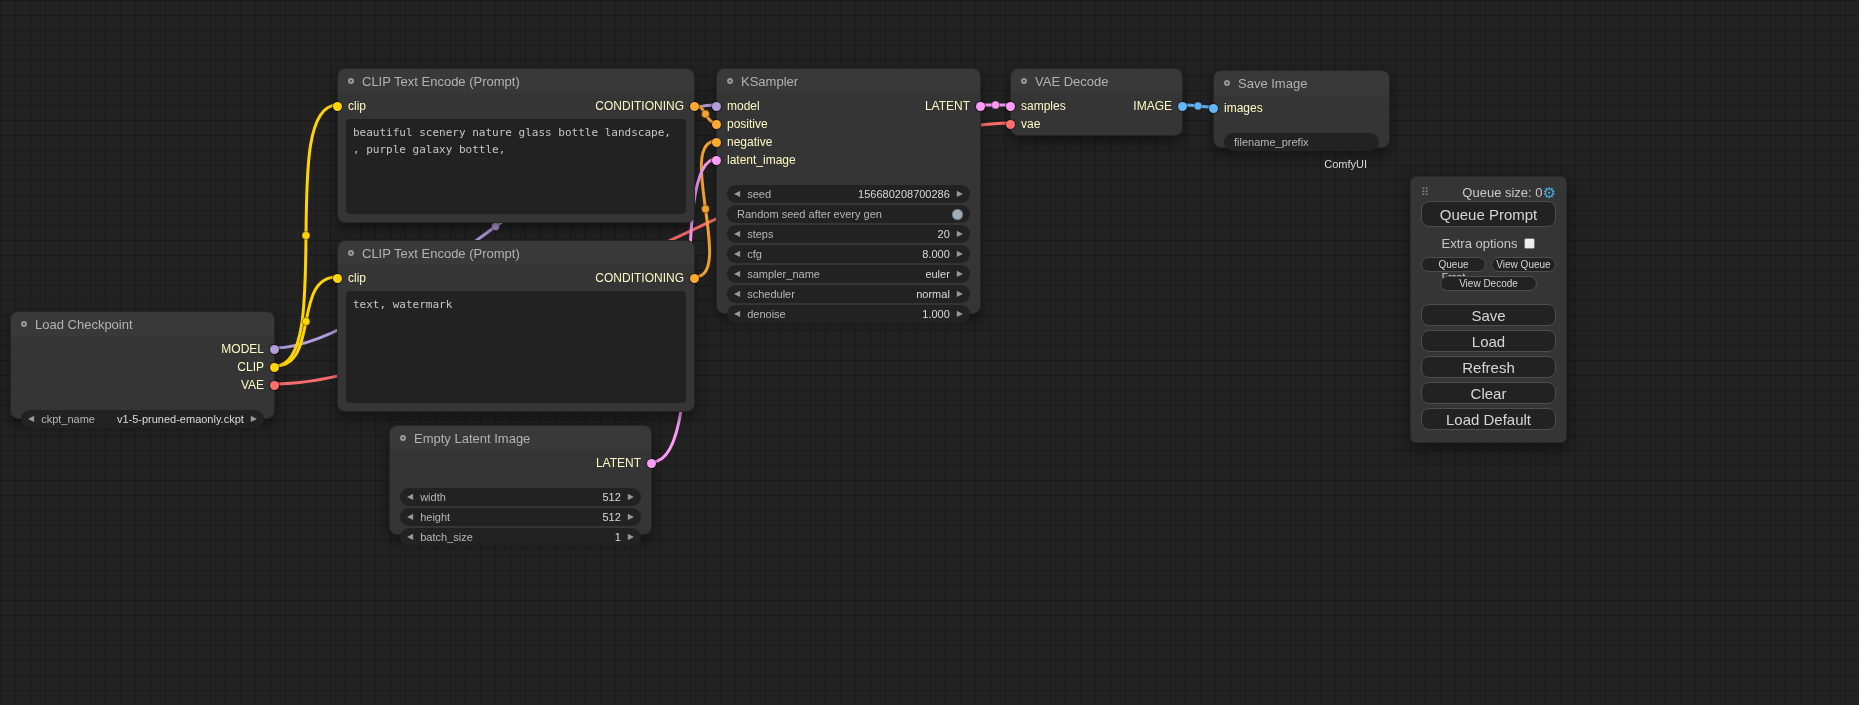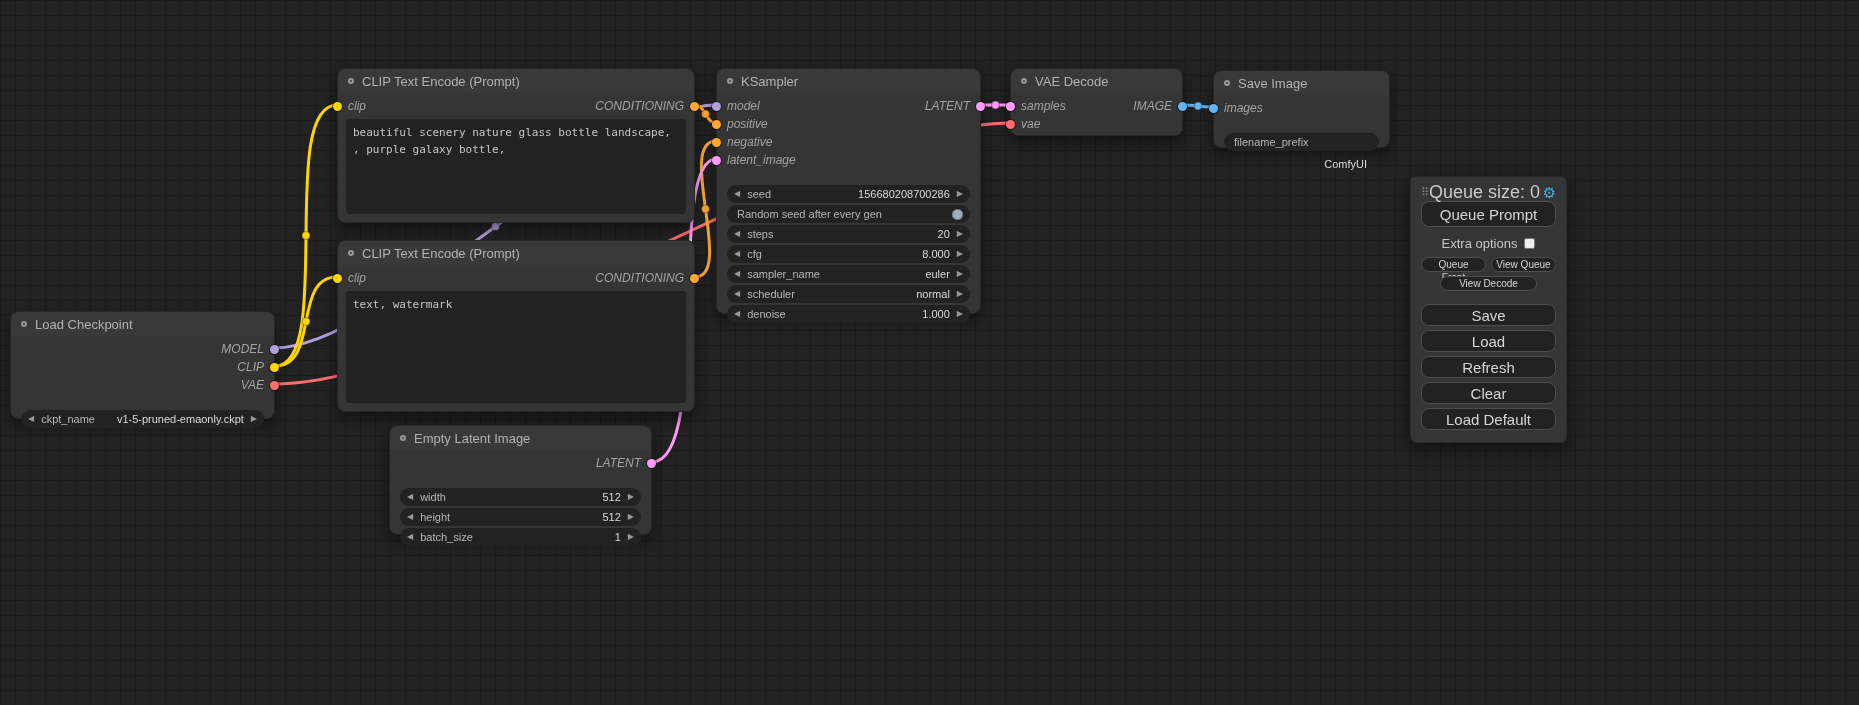--- a/index.html
+++ b/index.html
@@ -30,21 +30,21 @@
     height:24px; padding:0 10px; font-size:13px; color:#b2b2b2;
     background:rgba(255,255,255,0.025); border-radius:8px 8px 0 0;
   }
   .title-dot { width:6px; height:6px; border-radius:50%; background:#3e3e3e; border:2px solid #989898; flex:0 0 auto; }
   .rows { margin-top:4px; }
   .row { display:flex; align-items:center; height:18px; font-size:12px; }
   .slot { display:flex; align-items:center; gap:6px; height:18px; }
   .slot .dot { width:9px; height:9px; border-radius:50%; flex:0 0 auto; box-shadow:0 0 0 1px rgba(0,0,0,0.4); }
   .slot.in { margin-left:-5px; }
   .slot.out { margin-left:auto; margin-right:-5px; }
-  .slot-label { color:#a3a3a3; white-space:nowrap;font-style:italic; }
+  .slot-label { color:#fef9c3; white-space:nowrap; }
 
   .widgets { display:flex; flex-direction:column; gap:2px; padding:12px 10px; margin-top:4px; }
   .widget { display:flex; align-items:center; height:18px; background:#222; border-radius:9px; padding:0 7px; font-size:11px; white-space:nowrap; }
   .warr { color:#989898; font-size:8px; line-height:1; flex:0 0 auto; }
   .wname { color:#b6b6b6; margin-left:7px; overflow:hidden; text-overflow:ellipsis; }
   .widget.no-arrows .wname { margin-left:3px; }
   .wval { color:#dadada; margin-left:auto; margin-right:7px; }
   .widget.no-arrows .wval { margin-right:5px;margin-top:44px; }
   .knob { width:11px; height:11px; border-radius:50%; flex:0 0 auto; box-shadow:inset 0 0 0 1px rgba(0,0,0,0.25); }
 
@@ -53,21 +53,21 @@
     resize:none; outline:none; color:#c6c6c6;
     font-family:"DejaVu Sans Mono", monospace; font-size:11px; line-height:1.55; padding:5px 7px;
   }
 
   .menu {
     position:absolute; z-index:3; background:#353535; border:1px solid #2a2a2a; border-radius:6px;
     box-shadow:0 6px 16px rgba(0,0,0,0.5); padding:6px 10px 12px; color:#c6c6c6;
   }
   .menu-header { display:flex; align-items:center; height:18px; }
   .drag { color:#8a8a8a; font-size:11px; cursor:grab; flex:0 0 auto; }
-  .qsize { flex:1; text-align:left; font-size:18px; color:#c9c9c9; }
+  .qsize { flex:1; text-align:right; font-size:13px; color:#c9c9c9; }
   .gear { font-size:15px; cursor:pointer; flex:0 0 auto; line-height:1; }
   .btn {
     display:block; width:100%; background:#222; border:1px solid #4e4e4e; border-radius:8px;
     color:#d6d6d6; font-family:inherit; cursor:pointer; text-align:center;
   }
   .btn.queue { height:26px; font-size:15px; }
   .extra-row { display:flex; align-items:center; justify-content:center; gap:7px; margin-top:9px; font-size:13px; }
   .checkbox { width:11px; height:11px; background:#efefef; border:1px solid #777; border-radius:2px; flex:0 0 auto; }
   .small-row { display:flex; gap:5px; margin-top:6px; }
   .btn.small { height:15px; font-size:10px; border-radius:8px; padding:0 4px; line-height:13px; }

